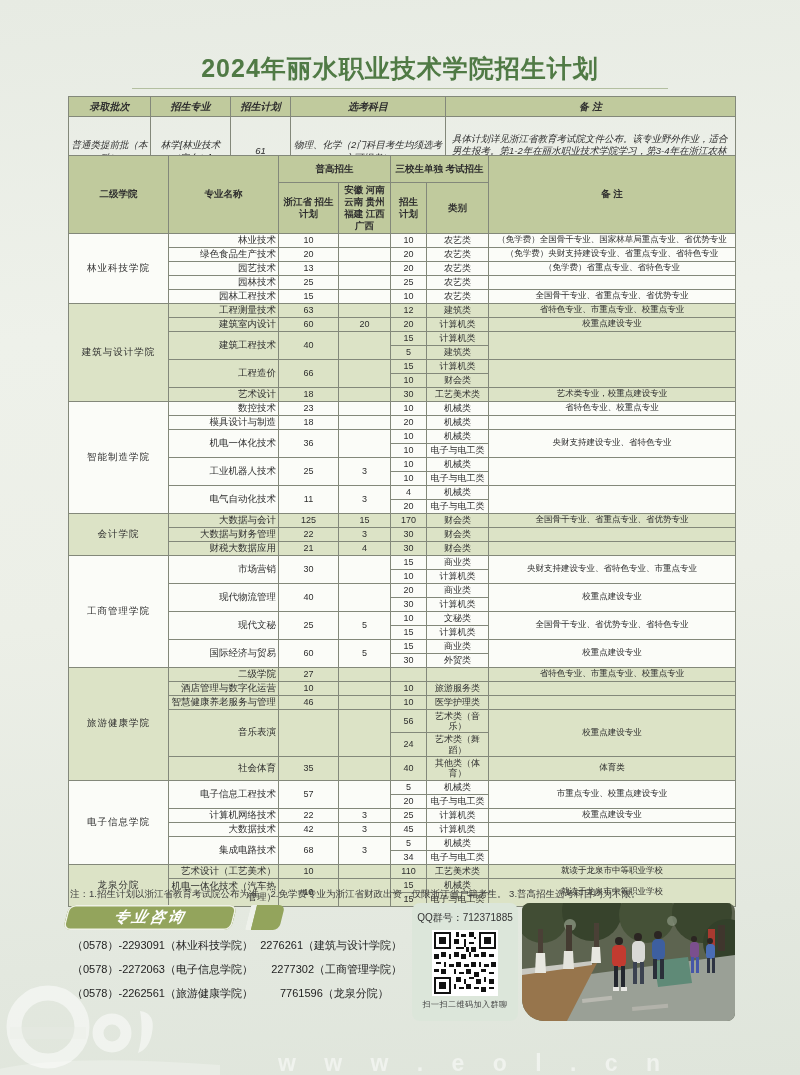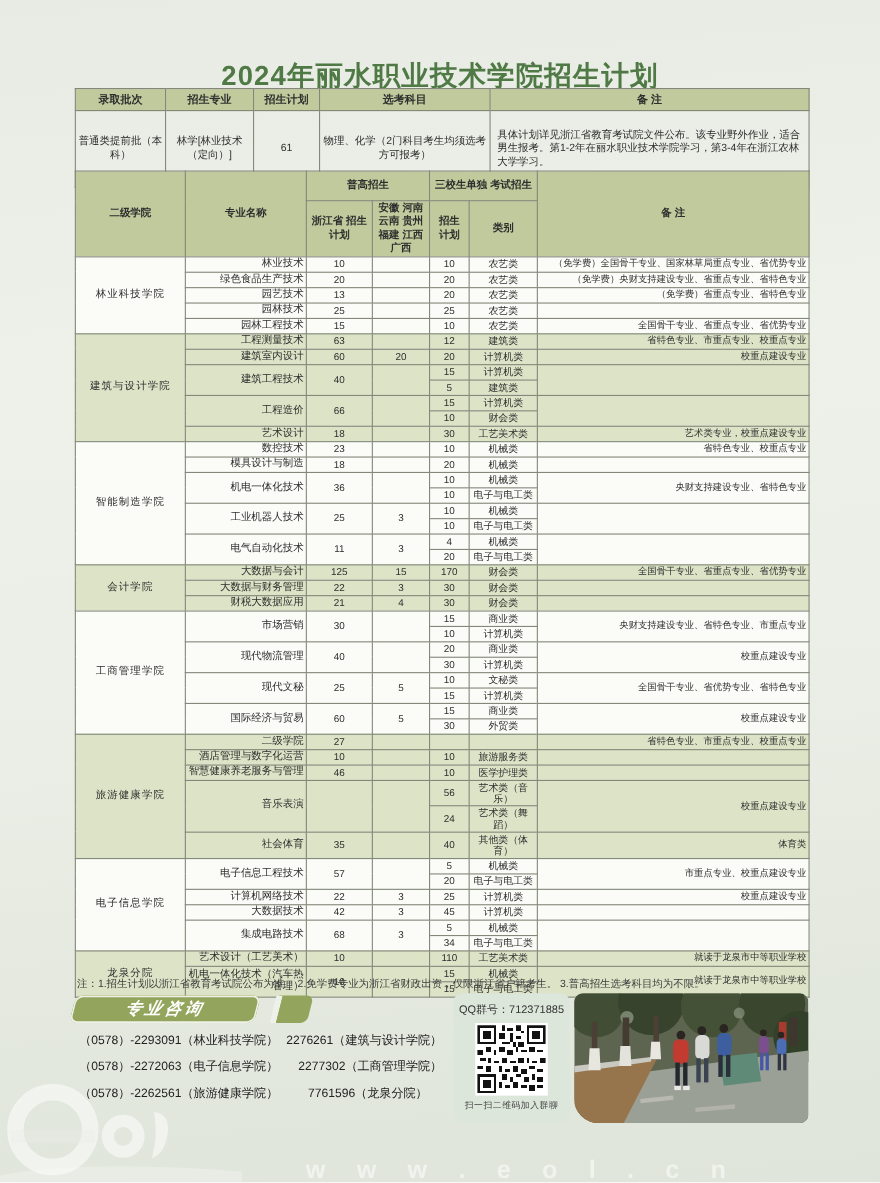--- a/index.html
+++ b/index.html
@@ -12,34 +12,34 @@
   .page-title {
     position:absolute; top:52px; left:0; width:800px; text-align:center;
     font-size:25px; font-weight:bold; color:#507a45; letter-spacing:1px;
   }
   .title-rule { position:absolute; top:88px; left:132px; width:536px; height:1px; background:#b3bfa0; }
 
   table { border-collapse:collapse; table-layout:fixed; }
   td,th { border:1px solid #83887a; color:#2e2e2e; text-align:center; vertical-align:middle; padding:1px 2px; }
   th { background:#c0ca9d; font-weight:bold; }
 
-  .pre-table { position:absolute; left:68px; top:80px; width:667px; }
+  .pre-table { position:absolute; left:68px; top:96px; width:667px;font-style:italic; }
   .pre-table th { font-size:10px; height:20px; }
   .pre-table td { font-size:9.5px; height:32px; line-height:1.3; }
   .pre-table td.remark { text-align:left; padding:16px 6px; }
 
   .main-table { position:absolute; left:68px; top:155px; width:667px; }
   .main-table th { font-size:9.5px; line-height:1.25; }
   .main-table tr.h1 { height:27px; }
   .main-table tr.h2 { height:50px; }
   .main-table tbody tr { height:14px; }
   .main-table td { font-size:9px; line-height:1.15; }
   .main-table td.college { font-size:9.5px; letter-spacing:1px; }
   .main-table td.major { font-size:9.5px;text-align:right; }
-  .main-table td.remark { font-size:8.5px;text-align:right; }
+  .main-table td.remark { font-size:8.5px; }
   .main-table tr.tint td { background:#dce3c6; }
   .main-table tr.plain td { background:#fbfcf8; }
 
   .note-line { position:absolute; left:70px; top:888px; width:660px; font-size:9.5px; color:#3c3c3c; }
 
   .badge {
     position:absolute; left:66px; top:905px; width:168px; height:25px;
     background:#93a45c; border-radius:7px; transform:skewX(-14deg);
     box-shadow:inset 0 0 0 1.5px rgba(255,255,255,.85);
     display:flex; align-items:center; justify-content:center;

